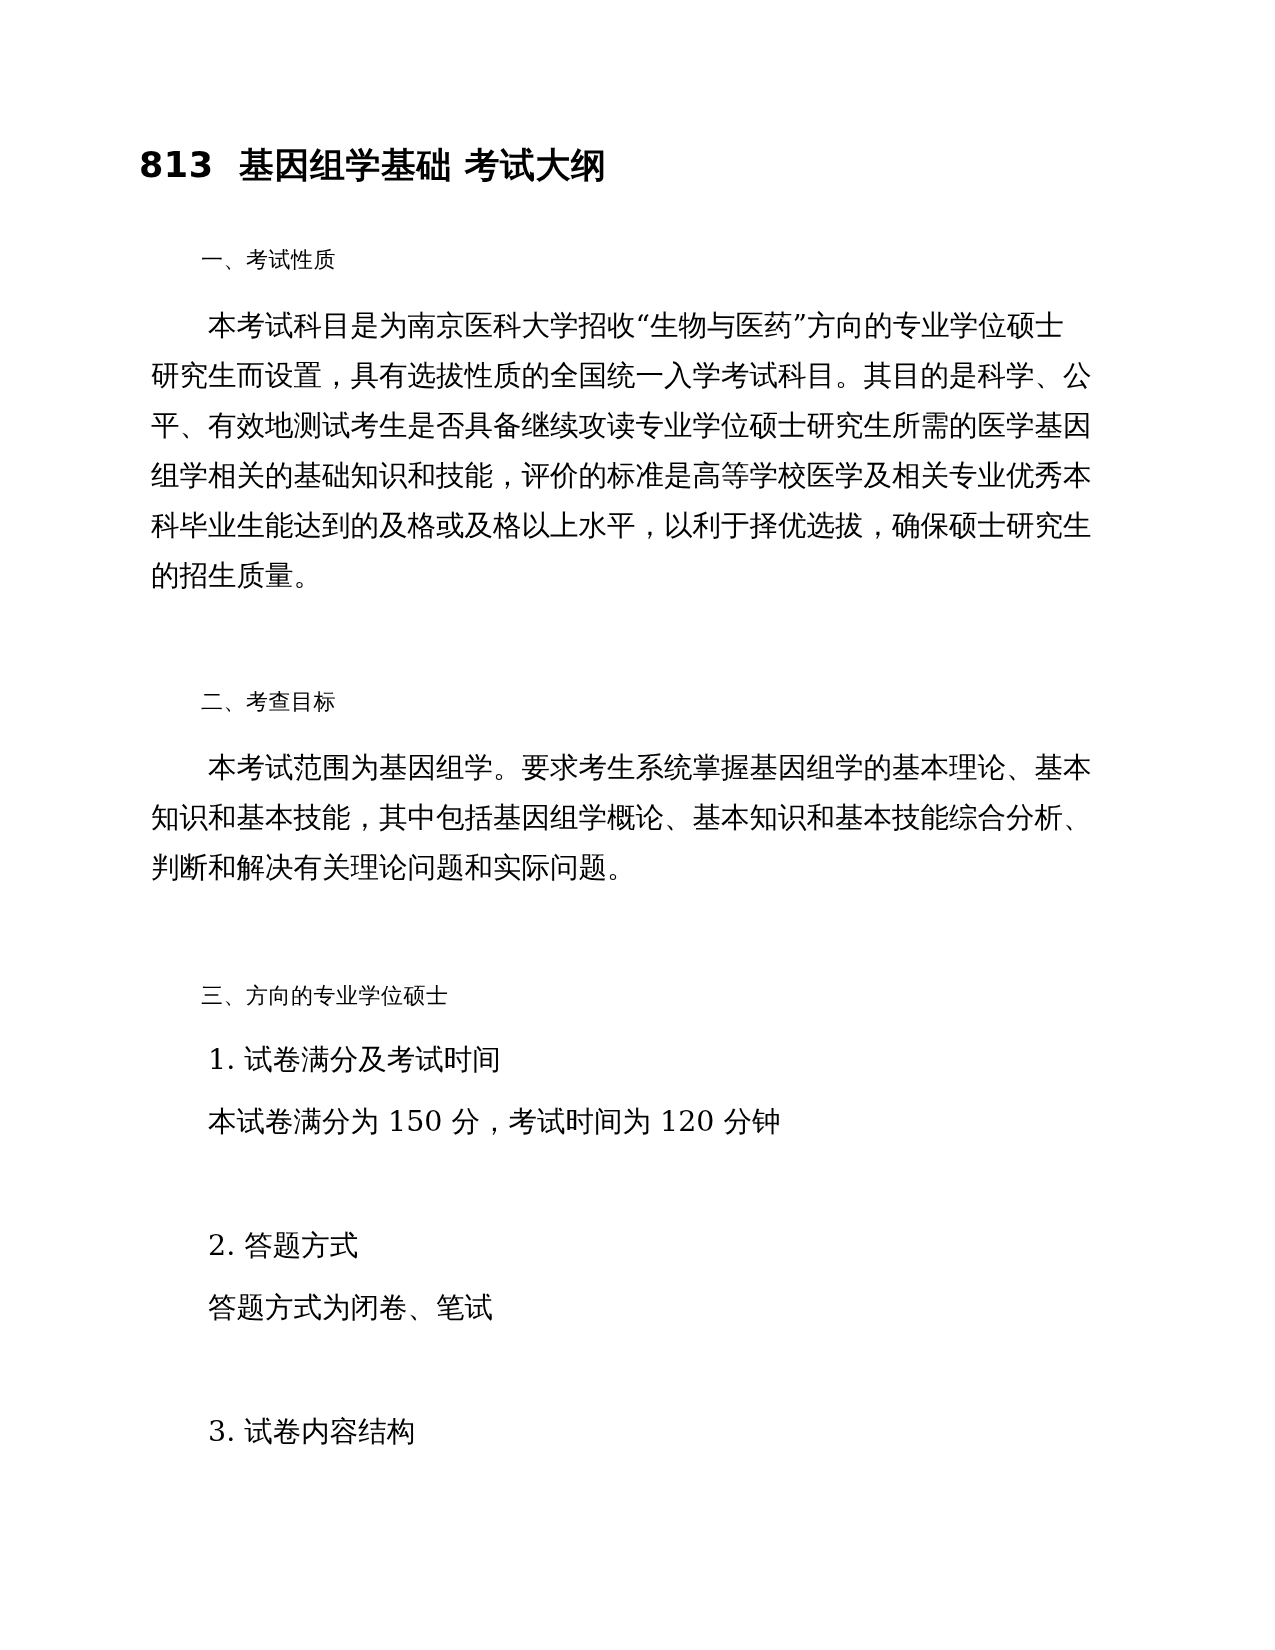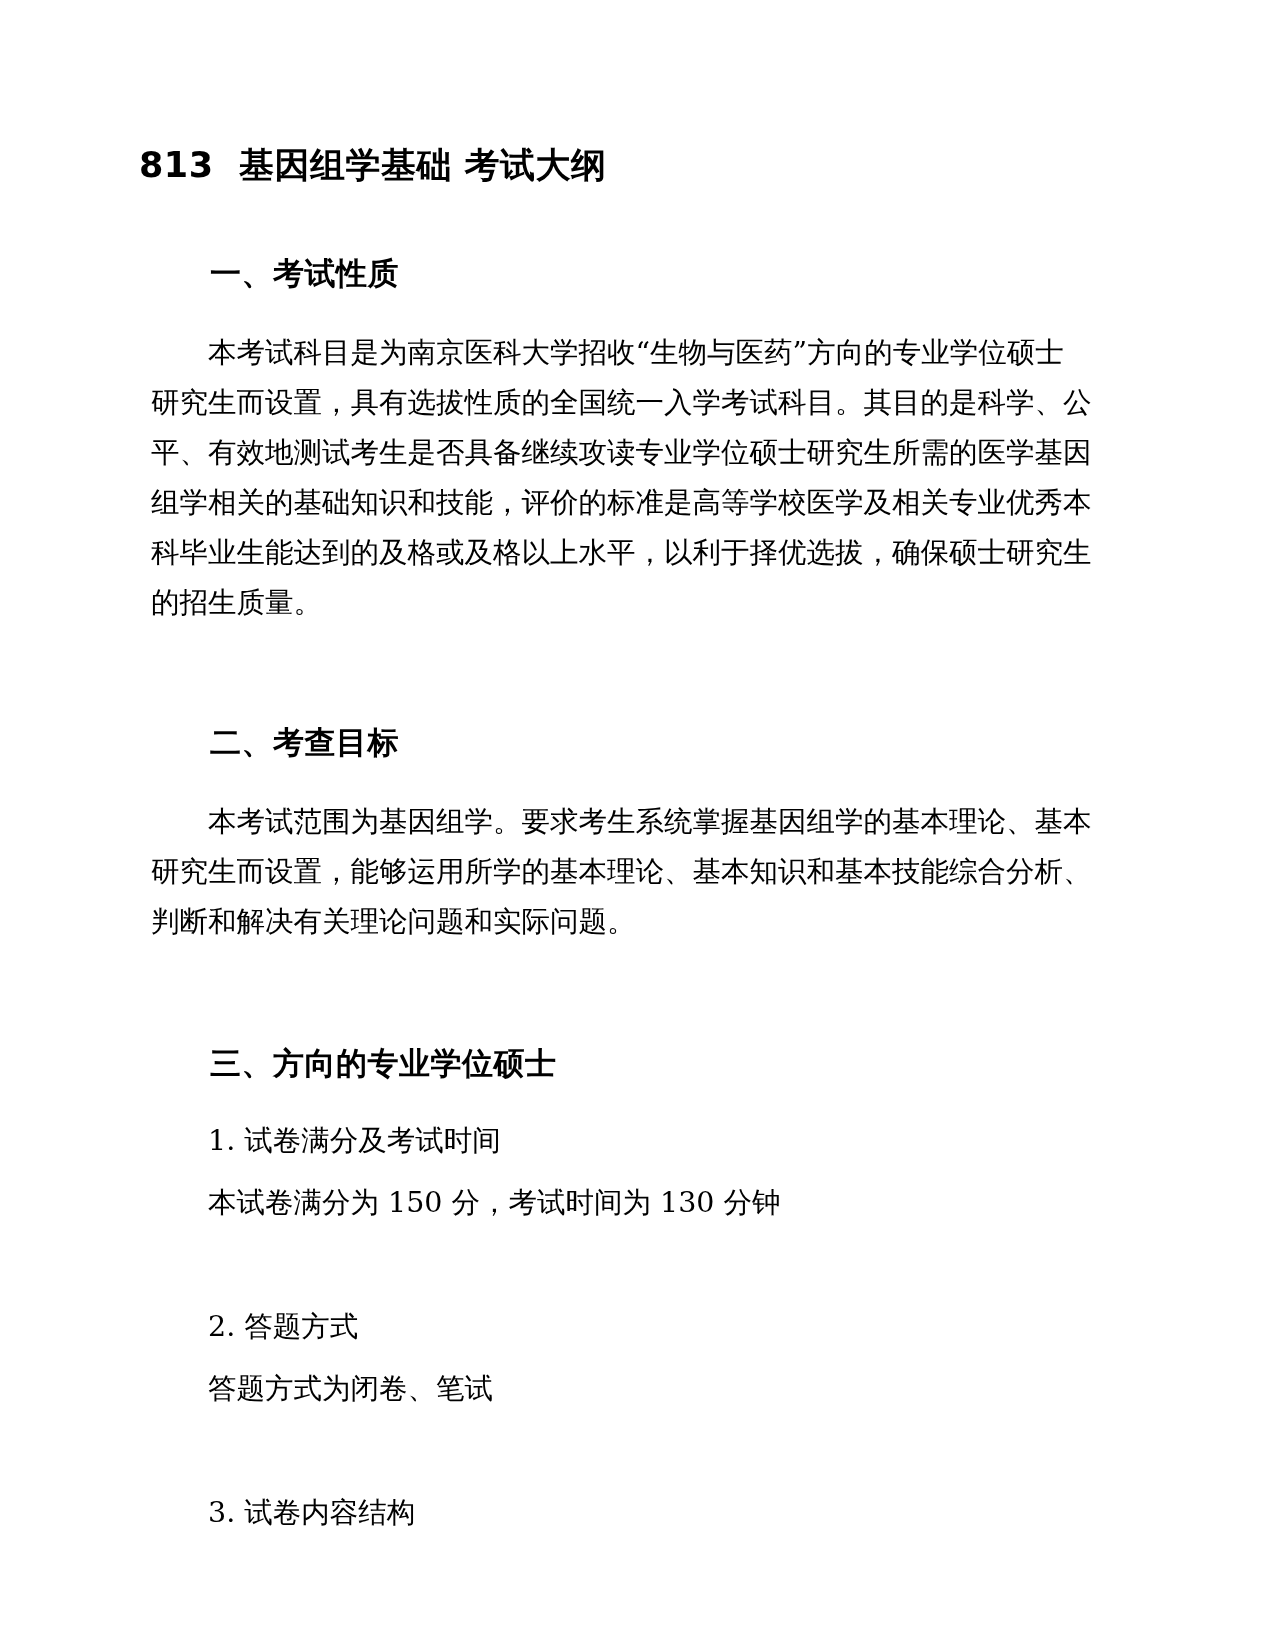--- a/index.html
+++ b/index.html
@@ -37,24 +37,24 @@
     line-height: 1;
     text-align: left;
     letter-spacing: 0.5px;
     margin: 0;
     padding-top: 148px;
     white-space: pre;
   }
   
   .section-heading {
     font-family: "DejaVu Sans", "Liberation Sans", sans-serif;
-    font-weight: bold;
-    font-size: 31px;
+    font-weight: normal;
+    font-size: 22px;
     line-height: 1;
-    margin: 13px;
+    margin: 4px;
     padding-left: 58px;
     letter-spacing: 0.5px;
   }
   
   .para {
     font-size: 28.5px;
     line-height: 50px;
     margin: 12px;
     text-align: justify;
     text-justify: inter-ideograph;
@@ -103,31 +103,31 @@
       <span class="line">科毕业生能达到的及格或及格以上水平，以利于择优选拔，确保硕士研究生</span>
       <span class="line">的招生质量。</span>
     </p>
 
     <div class="gap-s1-to-s2"></div>
 
     <h2 class="section-heading">二、考查目标</h2>
     <div class="gap-head-to-body"></div>
     <p class="para">
       <span class="line indent">本考试范围为基因组学。要求考生系统掌握基因组学的基本理论、基本</span>
-      <span class="line">研究生而设置，能够运用所学的基本理论、基本知识和基本技能综合分析、</span>
+      <span class="line">知识和基本技能，其中包括基因组学概论、基本知识和基本技能综合分析、</span>
       <span class="line">判断和解决有关理论问题和实际问题。</span>
     </p>
 
     <div class="gap-s2-to-s3"></div>
 
     <h2 class="section-heading">三、方向的专业学位硕士</h2>
     <div class="gap-sm"></div>
 
     <p class="sub-line">1. 试卷满分及考试时间</p>
-    <p class="sub-line">本试卷满分为 150 分，考试时间为 130 分钟</p>
+    <p class="sub-line">本试卷满分为 150 分，考试时间为 120 分钟</p>
 
     <div class="gap-item"></div>
 
     <p class="sub-line">2. 答题方式</p>
     <p class="sub-line">答题方式为闭卷、笔试</p>
 
     <div class="gap-item"></div>
 
     <p class="sub-line">3. 试卷内容结构</p>
 

